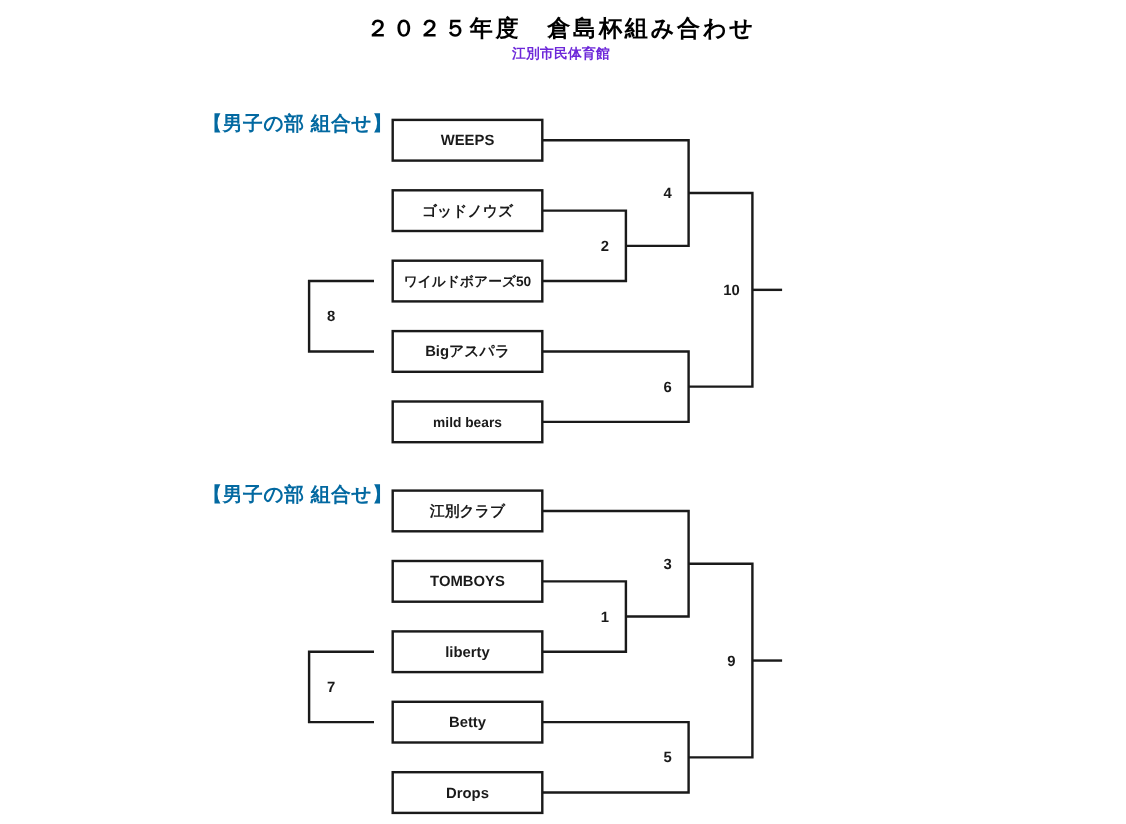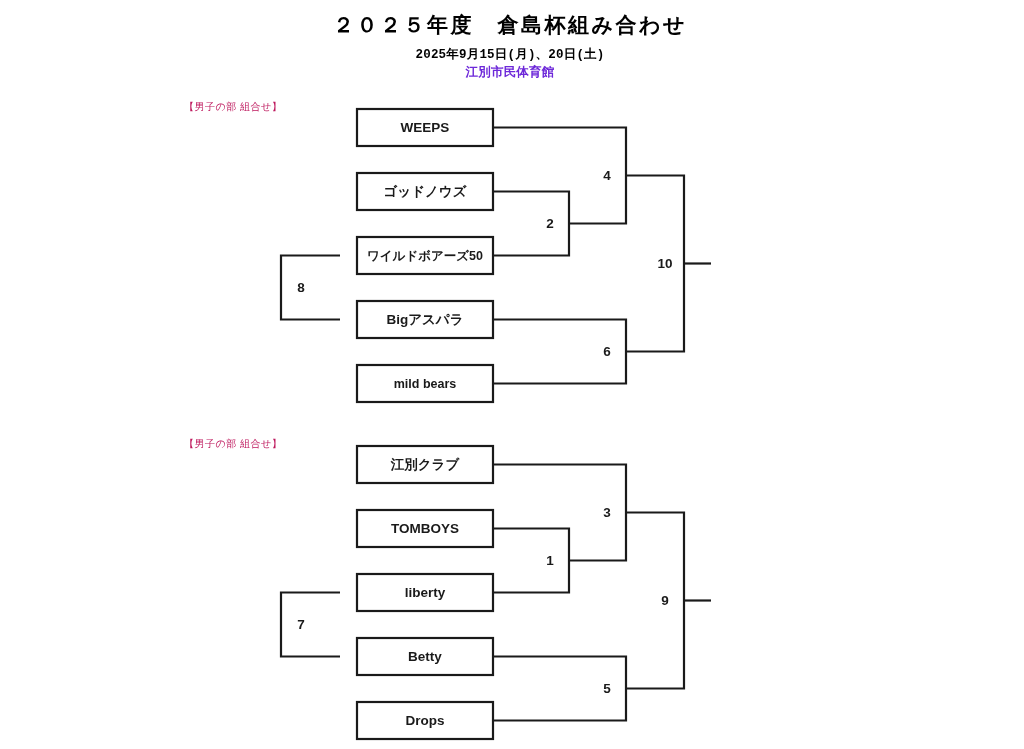--- a/index.html
+++ b/index.html
@@ -17,21 +17,20 @@
     overflow: hidden;
   }
 
   
   .title-block {
     position: absolute;
     top: 14px;
     left: 0;
     width: 1020px;
     text-align: center;
-    font-family: Liberation Mono, monospace;
   }
   .main-title {
     font-size: 21px;
     font-weight: bold;
     letter-spacing: 2.5px;
     line-height: 1.25;
     color: #000000;
   }
   .sub-title {
     font-size: 12.5px;
@@ -45,24 +44,24 @@
     font-size: 12.5px;
     font-weight: bold;
     line-height: 1.45;
     letter-spacing: 0.2px;
     color: #6d28d9;
   }
 
   
   .section-heading {
     position: absolute;
-    font-size: 10px;
-    font-weight: normal;
+    font-size: 18px;
+    font-weight: bold;
     letter-spacing: 0.5px;
-    color: #be185d;
+    color: #0369a1;
     white-space: nowrap;
   }
   #heading-men  { left: 184px; top: 100px; }
   #heading-women{ left: 184px; top: 437px; }
 
   
   svg.bracket {
     position: absolute;
     left: 0;
     top: 0;
@@ -98,21 +97,20 @@
     fill: #1a1a1a;
     text-anchor: middle;
     dominant-baseline: middle;
   }
 </style>
 </head>
 <body>
 
 <div class="title-block">
   <div class="main-title">２０２５年度　倉島杯組み合わせ</div>
-  <div class="sub-title">2025年9月15日(月)、20日(土)</div>
   <div class="venue-title">江別市民体育館</div>
 </div>
 
 <div class="section-heading" id="heading-men">【男子の部 組合せ】</div>
 
 <div class="section-heading" id="heading-women">【男子の部 組合せ】</div>
 
 <svg class="bracket" viewBox="0 0 1024 749" xmlns="http://www.w3.org/2000/svg">
   <g id="bracket-men">
       <g>

